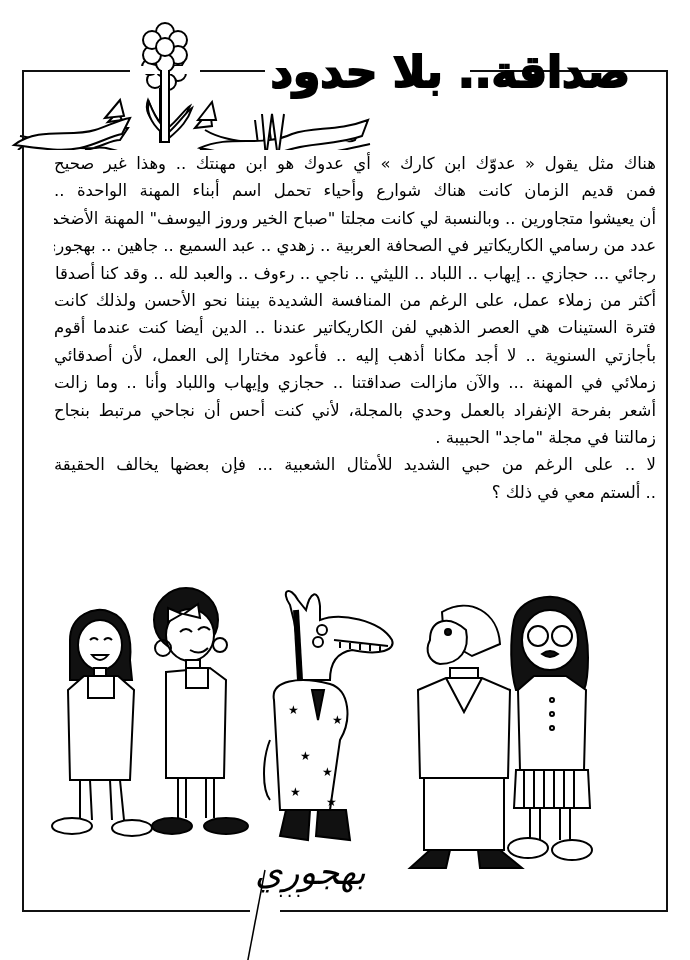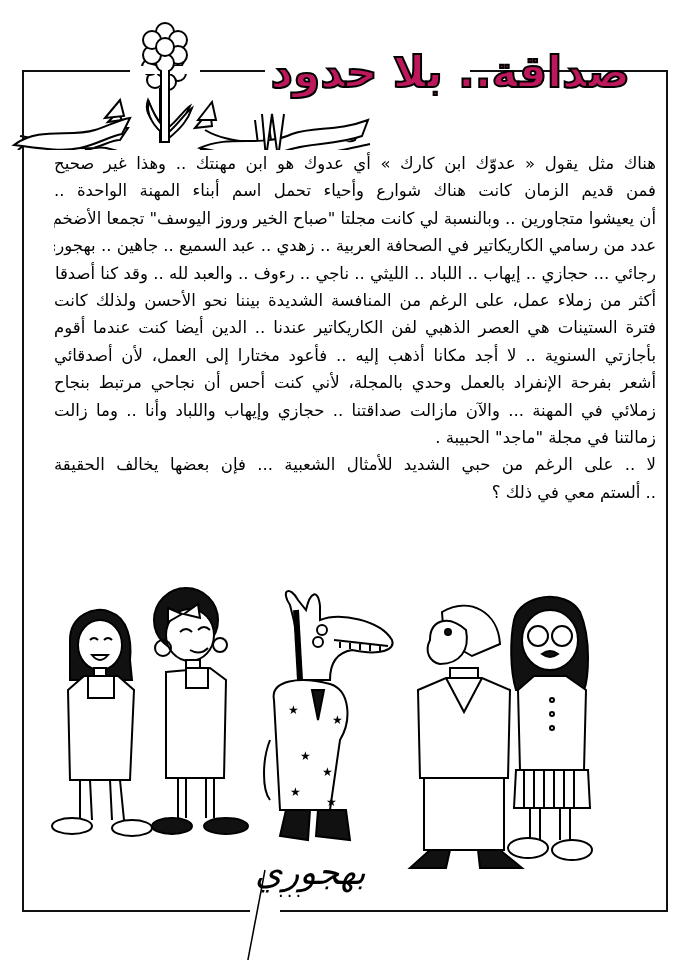--- a/index.html
+++ b/index.html
@@ -2,21 +2,21 @@
 <html><head>
 <meta charset="utf-8">
 <style>
   html, body { margin: 0; padding: 0; background: #ffffff; }
   body { width: 690px; height: 960px; position: relative; overflow: hidden; font-family: "DejaVu Sans", sans-serif; color: #000; }
   .frame { position: absolute; left: 22px; top: 70px; width: 646px; height: 842px; border: 2px solid #111; box-sizing: border-box; }
   .frame-gap-flower { position: absolute; left: 130px; top: 66px; width: 70px; height: 8px; background: #fff; }
   .frame-gap-title { position: absolute; left: 265px; top: 66px; width: 205px; height: 8px; background: #fff; }
   .frame-gap-sig { position: absolute; left: 250px; top: 908px; width: 30px; height: 8px; background: #fff; }
   .title-art { position: absolute; left: 0; top: 0; width: 690px; height: 150px; }
-  .title-text { position: absolute; right: 60px; top: 46px; font-family: "DejaVu Sans", sans-serif; font-size: 44px; font-weight: bold; color: #be185d; -webkit-text-stroke: 2px #000; direction: rtl; letter-spacing: 1px; white-space: nowrap; }
+  .title-text { position: absolute; right: 60px; top: 46px; font-family: "DejaVu Sans", sans-serif; font-size: 44px; font-weight: bold; color: #000000; -webkit-text-stroke: 2px #000; direction: rtl; letter-spacing: 1px; white-space: nowrap; }
   .body-text { position: absolute; left: 34px; top: 150px; width: 622px; direction: rtl; text-align: justify; font-family: "DejaVu Sans", sans-serif; font-size: 16.5px; line-height: 27.4px; }
   .line { display: block; text-align: justify; text-align-last: justify; white-space: nowrap; overflow: hidden; margin-left: 20px; }
   .line.last { text-align-last: right; }
   .figures { position: absolute; left: 0; top: 580px; width: 690px; height: 340px; }
   .signature { position: absolute; left: 255px; top: 852px; font-size: 35px; font-style: italic; direction: rtl; font-family: "DejaVu Serif", serif; }
   .sig-dots { position: absolute; left: 278px; top: 880px; font-size: 18px; letter-spacing: 3px; }
   .sig-tail { position: absolute; left: 0; top: 0; width: 690px; height: 960px; pointer-events: none; }
 </style>
 </head>
 <body>
@@ -74,28 +74,28 @@
     <path d="M200 148 C230 134 262 148 292 134 C315 126 336 132 368 120 L362 136 C334 146 305 142 282 152 C258 160 228 154 200 148 Z"></path>
     <path d="M262 114 L266 158 L272 114 L278 158 L284 114"></path>
   </g>
 </svg>
 
 <div class="title-text">صداقة.. بلا حدود</div>
 
 <div class="body-text">
   <span class="line">هناك مثل يقول « عدوّك ابن كارك » أي عدوك هو ابن مهنتك .. وهذا غير صحيح</span>
   <span class="line">فمن قديم الزمان كانت هناك شوارع وأحياء تحمل اسم أبناء المهنة الواحدة ..</span>
-  <span class="line">أن يعيشوا متجاورين .. وبالنسبة لي كانت مجلتا "صباح الخير وروز اليوسف" تجمعا الأضخم</span>
+  <span class="line">أن يعيشوا متجاورين .. وبالنسبة لي كانت مجلتا "صباح الخير وروز اليوسف" المهنة الأضخم</span>
   <span class="line">عدد من رسامي الكاريكاتير في الصحافة العربية .. زهدي .. عبد السميع .. جاهين .. بهجوري</span>
   <span class="line">رجائي ... حجازي .. إيهاب .. اللباد .. الليثي .. ناجي .. رءوف .. والعبد لله .. وقد كنا أصدقاء</span>
   <span class="line">أكثر من زملاء عمل، على الرغم من المنافسة الشديدة بيننا نحو الأحسن ولذلك كانت</span>
   <span class="line">فترة الستينات هي العصر الذهبي لفن الكاريكاتير عندنا .. الدين أيضا كنت عندما أقوم</span>
   <span class="line">بأجازتي السنوية .. لا أجد مكانا أذهب إليه .. فأعود مختارا إلى العمل، لأن أصدقائي</span>
+  <span class="line">زملائي في المهنة ... والآن مازالت صداقتنا .. حجازي وإيهاب واللباد وأنا .. وما زالت</span>
   <span class="line">أشعر بفرحة الإنفراد بالعمل وحدي بالمجلة، لأني كنت أحس أن نجاحي مرتبط بنجاح</span>
-  <span class="line">زملائي في المهنة ... والآن مازالت صداقتنا .. حجازي وإيهاب واللباد وأنا .. وما زالت</span>
   <span class="line last">زمالتنا في مجلة "ماجد" الحبيبة .</span>
   <span class="line">لا .. على الرغم من حبي الشديد للأمثال الشعبية ... فإن بعضها يخالف الحقيقة</span>
   <span class="line last">.. ألستم معي في ذلك ؟</span>
 </div>
 
 <svg class="figures" viewBox="0 580 690 340">
 
   <g stroke="#000" stroke-width="2" fill="#fff">
     <path d="M70 640 C70 615 95 605 110 612 C128 618 132 640 130 660 L132 680 L70 680 Z" fill="#111"></path>
     <ellipse cx="100" cy="645" rx="22" ry="25"></ellipse>

